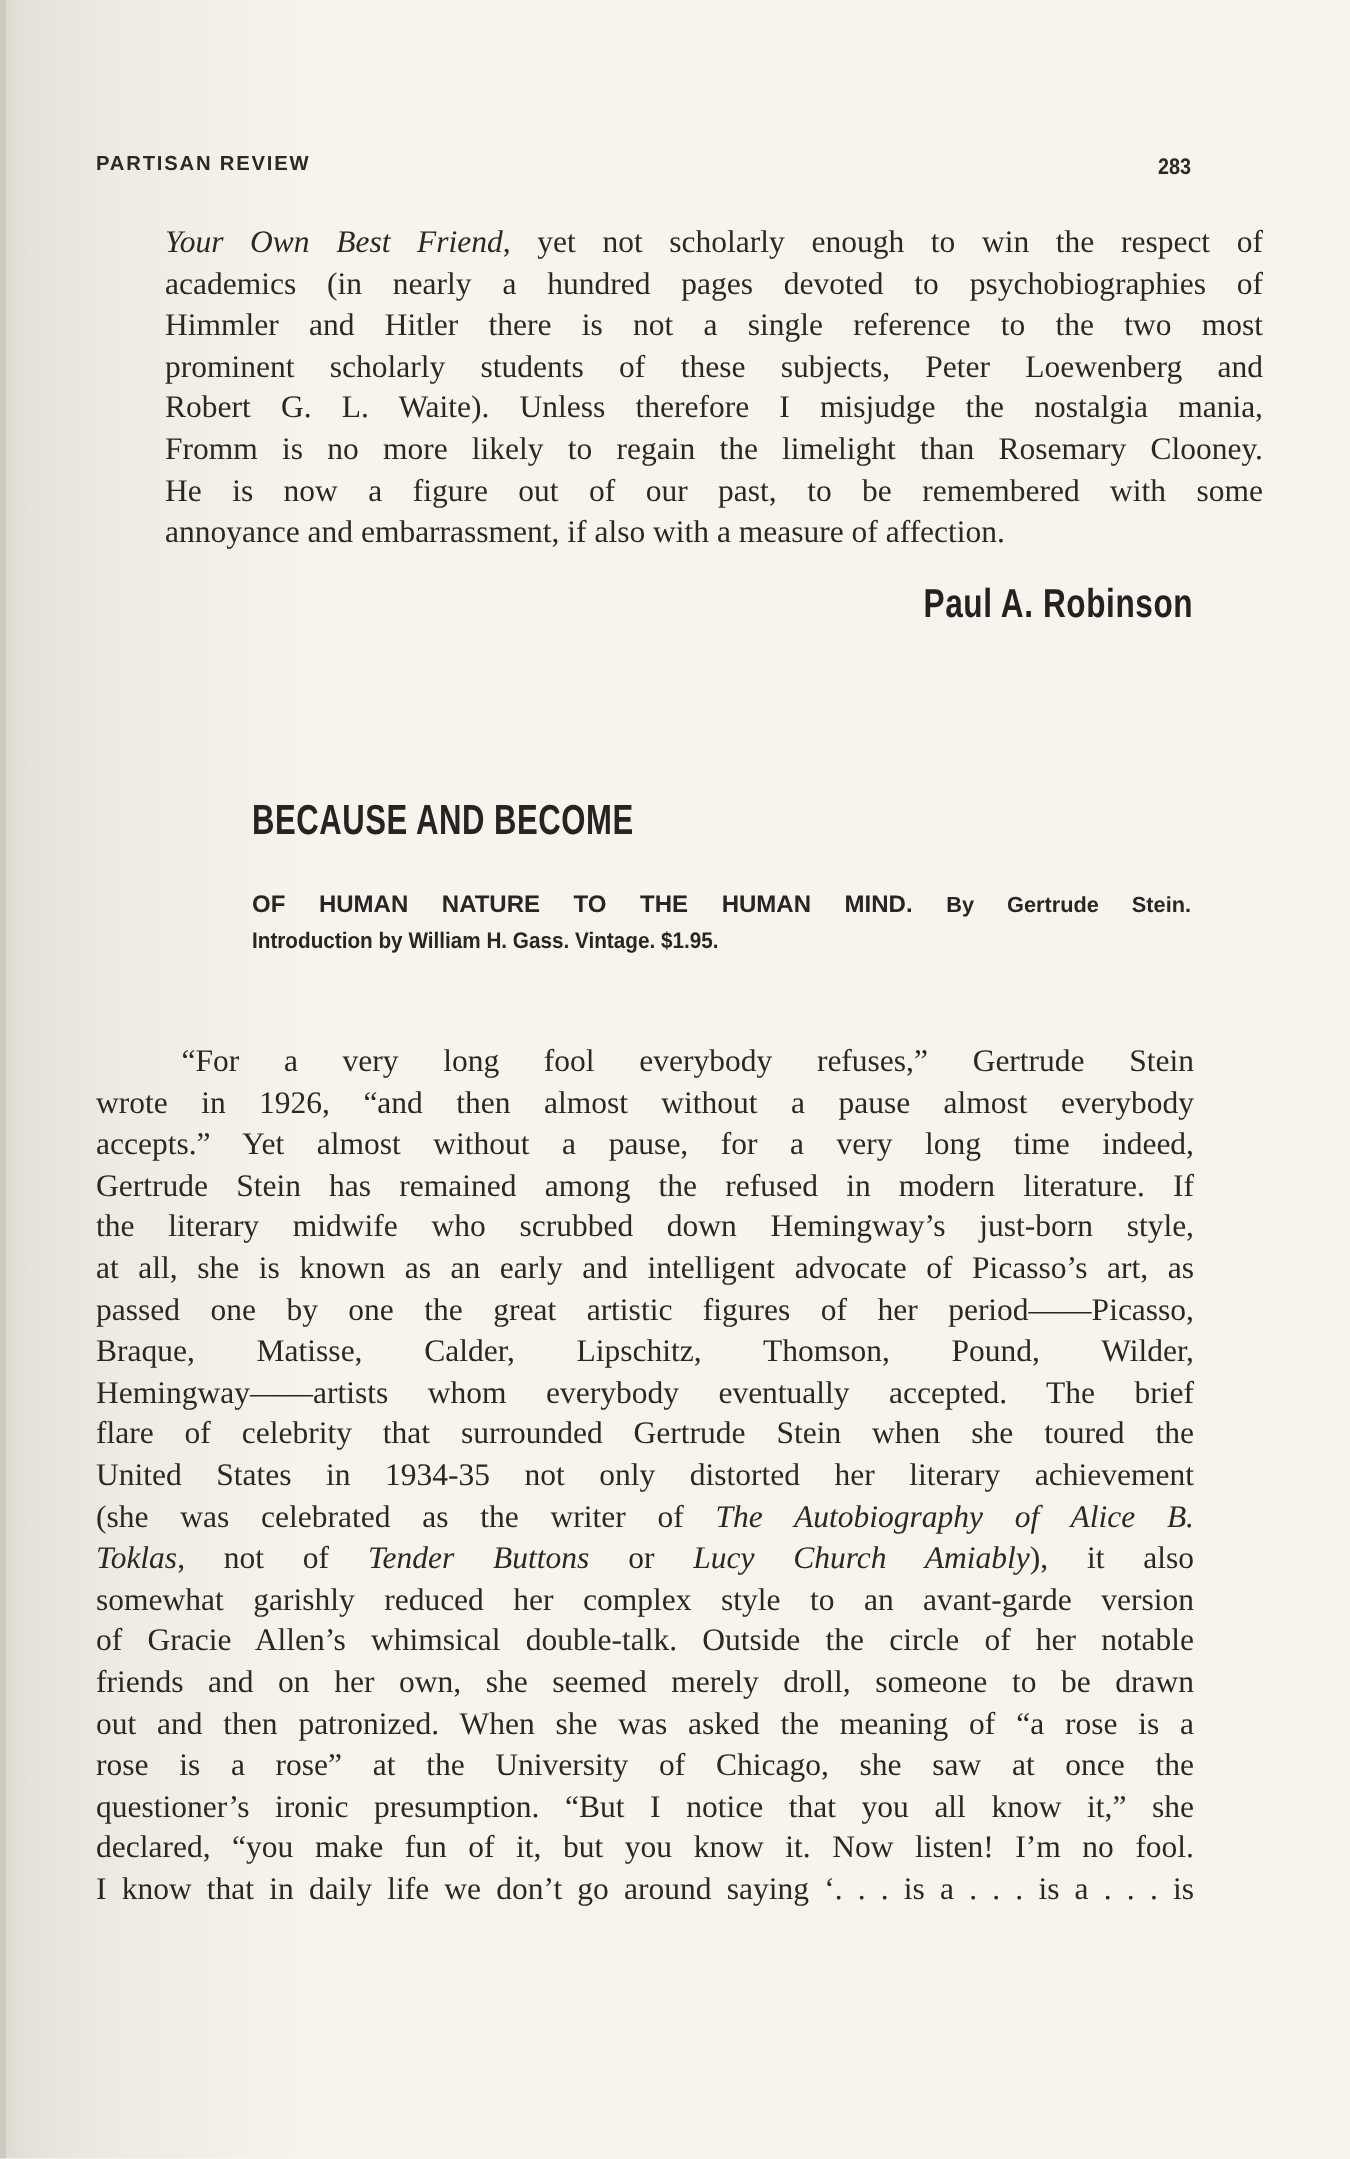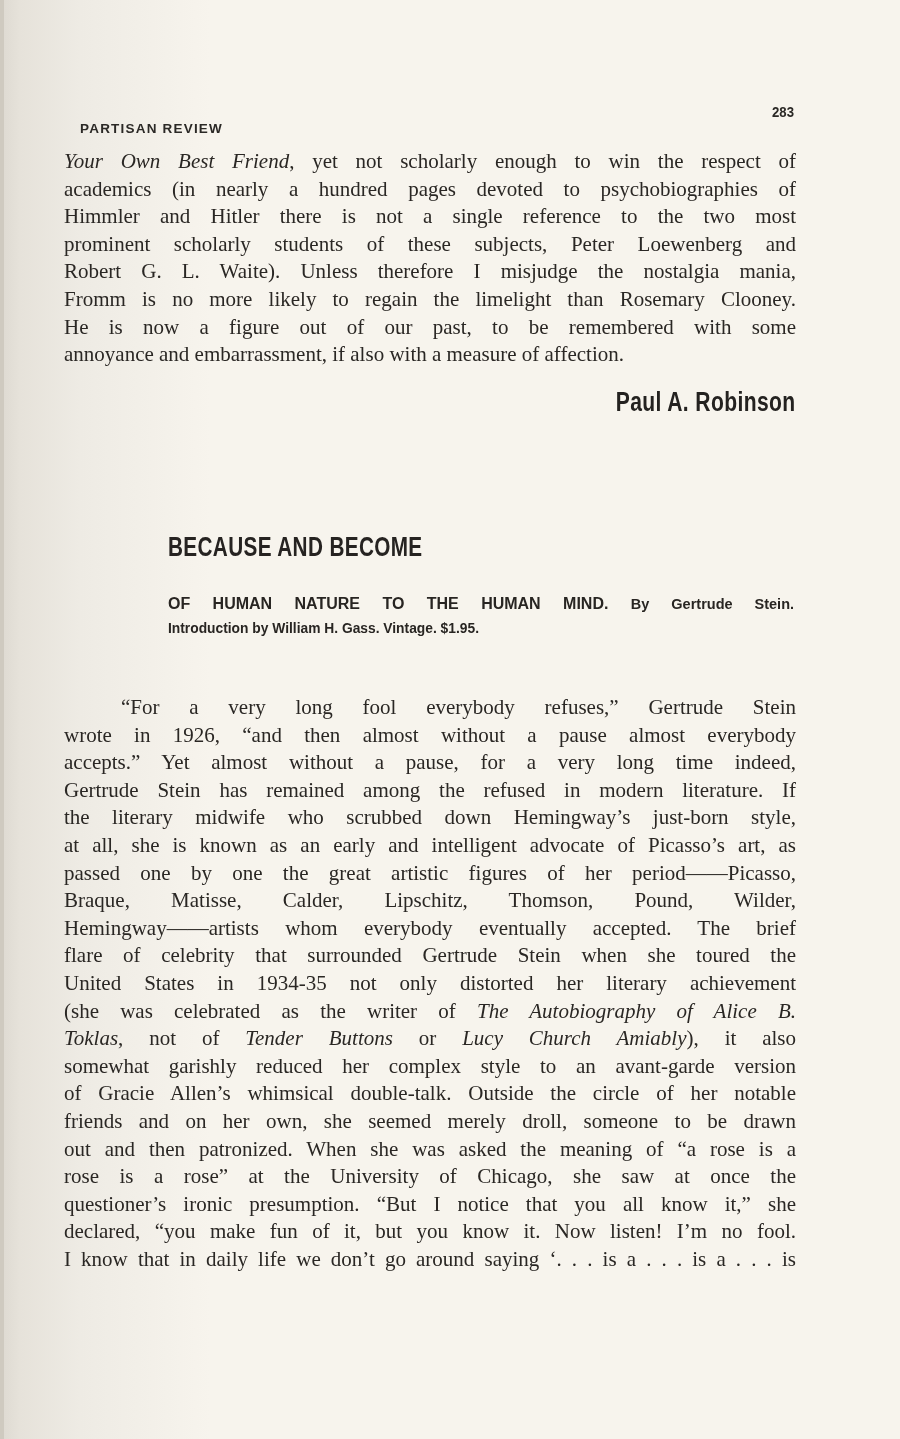--- a/index.html
+++ b/index.html
@@ -33,21 +33,21 @@
       left: 64px;
       top: 101px;
       width: 730px;
       height: 20px;
       font-family: "Liberation Sans", "DejaVu Sans", sans-serif;
       font-weight: bold;
       font-size: 13.5px;
       letter-spacing: 1.2px;
       color: #2b2926;
     }
-    .running-head .journal { position: absolute; left: 16px; top: 0; margin-top: 20px; }
+    .running-head .journal { position: absolute; left: 0; top: 0; }
     .running-head .folio {
       position: absolute;
       right: 0; top: 2px;
       font-size: 15px;
       letter-spacing: 0;
       transform: scaleX(0.88);
       transform-origin: right center;
     }
     .text-block {
       position: absolute;
@@ -117,21 +117,21 @@
 <body>
 
 <div class="page-shade"></div>
 <div class="page-edge"></div>
 
 <div class="running-head">
   <span class="journal">PARTISAN REVIEW</span>
   <span class="folio">283</span>
 </div>
 
-<div class="text-block" style="top:148px;">
+<div class="text-block" style="top:148px;margin-left:46px;">
   <span class="line"><i>Your Own Best Friend</i><span>, yet not scholarly enough to win the respect of</span></span>
   <span class="line">academics (in nearly a hundred pages devoted to psychobiographies of</span>
   <span class="line">Himmler and Hitler there is not a single reference to the two most</span>
   <span class="line">prominent scholarly students of these subjects, Peter Loewenberg and</span>
   <span class="line">Robert G. L. Waite). Unless therefore I misjudge the nostalgia mania,</span>
   <span class="line">Fromm is no more likely to regain the limelight than Rosemary Clooney.</span>
   <span class="line">He is now a figure out of our past, to be remembered with some</span>
   <span class="line last">annoyance and embarrassment, if also with a measure of affection.</span>
 </div>
 

